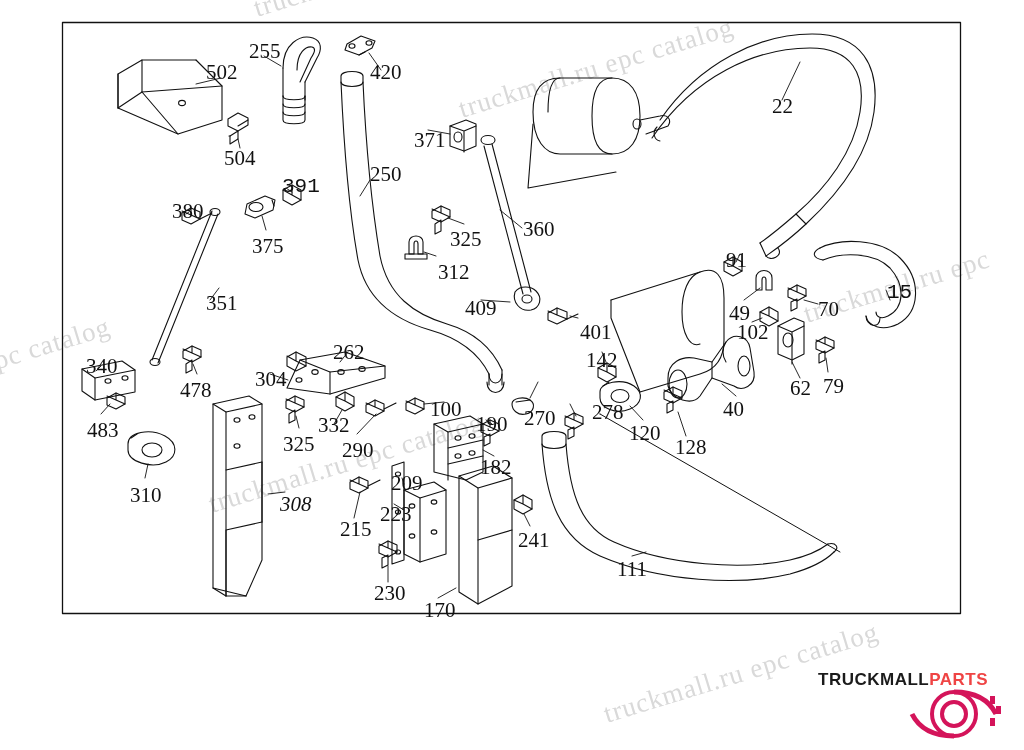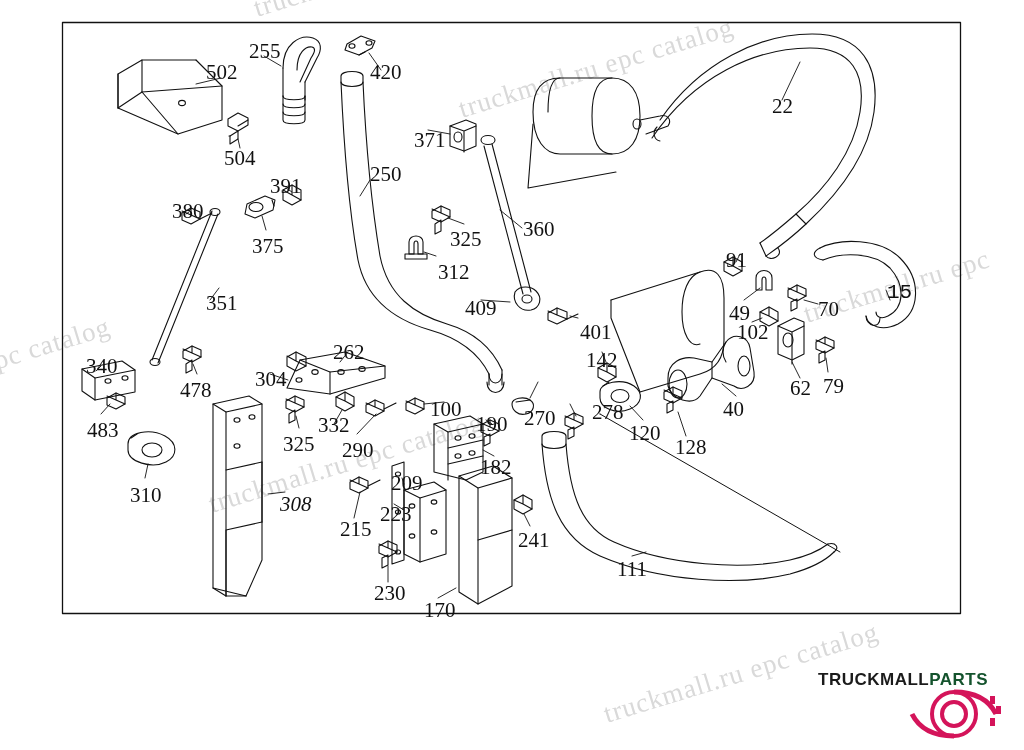--- a/index.html
+++ b/index.html
@@ -54,21 +54,21 @@
   .brand-text {
     position: absolute;
     left: 0;
     top: 10px;
     font-family: "Liberation Sans", sans-serif;
     font-size: 17px;
     font-weight: bold;
     letter-spacing: 0.5px;
     color: #1b1b1b;
   }
-  .brand-text .accent { color: #14532d; }
+  .brand-text .accent { color: #ef4444; }
   .brand-mark {
     position: absolute;
     left: 86px;
     top: 28px;
   }
 </style>
 </head>
 <body>
 
 <div id="stage">
@@ -462,21 +462,21 @@
   </svg>
 
   <div class="layer" id="callout-layer">
       <div class="callout" style="left: 206px; top: 62px;">502</div>
       <div class="callout" style="left: 249px; top: 41px;">255</div>
       <div class="callout" style="left: 370px; top: 62px;">420</div>
       <div class="callout" style="left: 224px; top: 148px;">504</div>
       <div class="callout" style="left: 772px; top: 96px;">22</div>
       <div class="callout" style="left: 414px; top: 130px;">371</div>
       <div class="callout" style="left: 370px; top: 164px;">250</div>
-      <div class="callout" style="left: 270px; top: 176px;">391</div>
+      <div class="callout" style="left: 282px; top: 176px; font-family: Liberation Mono, monospace;">391</div>
       <div class="callout" style="left: 172px; top: 201px;">380</div>
       <div class="callout" style="left: 252px; top: 236px;">375</div>
       <div class="callout" style="left: 523px; top: 219px;">360</div>
       <div class="callout" style="left: 450px; top: 229px;">325</div>
       <div class="callout" style="left: 438px; top: 262px;">312</div>
       <div class="callout" style="left: 726px; top: 250px;">91</div>
       <div class="callout" style="left: 887px; top: 282px; font-family: Liberation Mono, monospace;">15</div>
       <div class="callout" style="left: 206px; top: 293px;">351</div>
       <div class="callout" style="left: 465px; top: 298px;">409</div>
       <div class="callout" style="left: 729px; top: 303px;">49</div>

